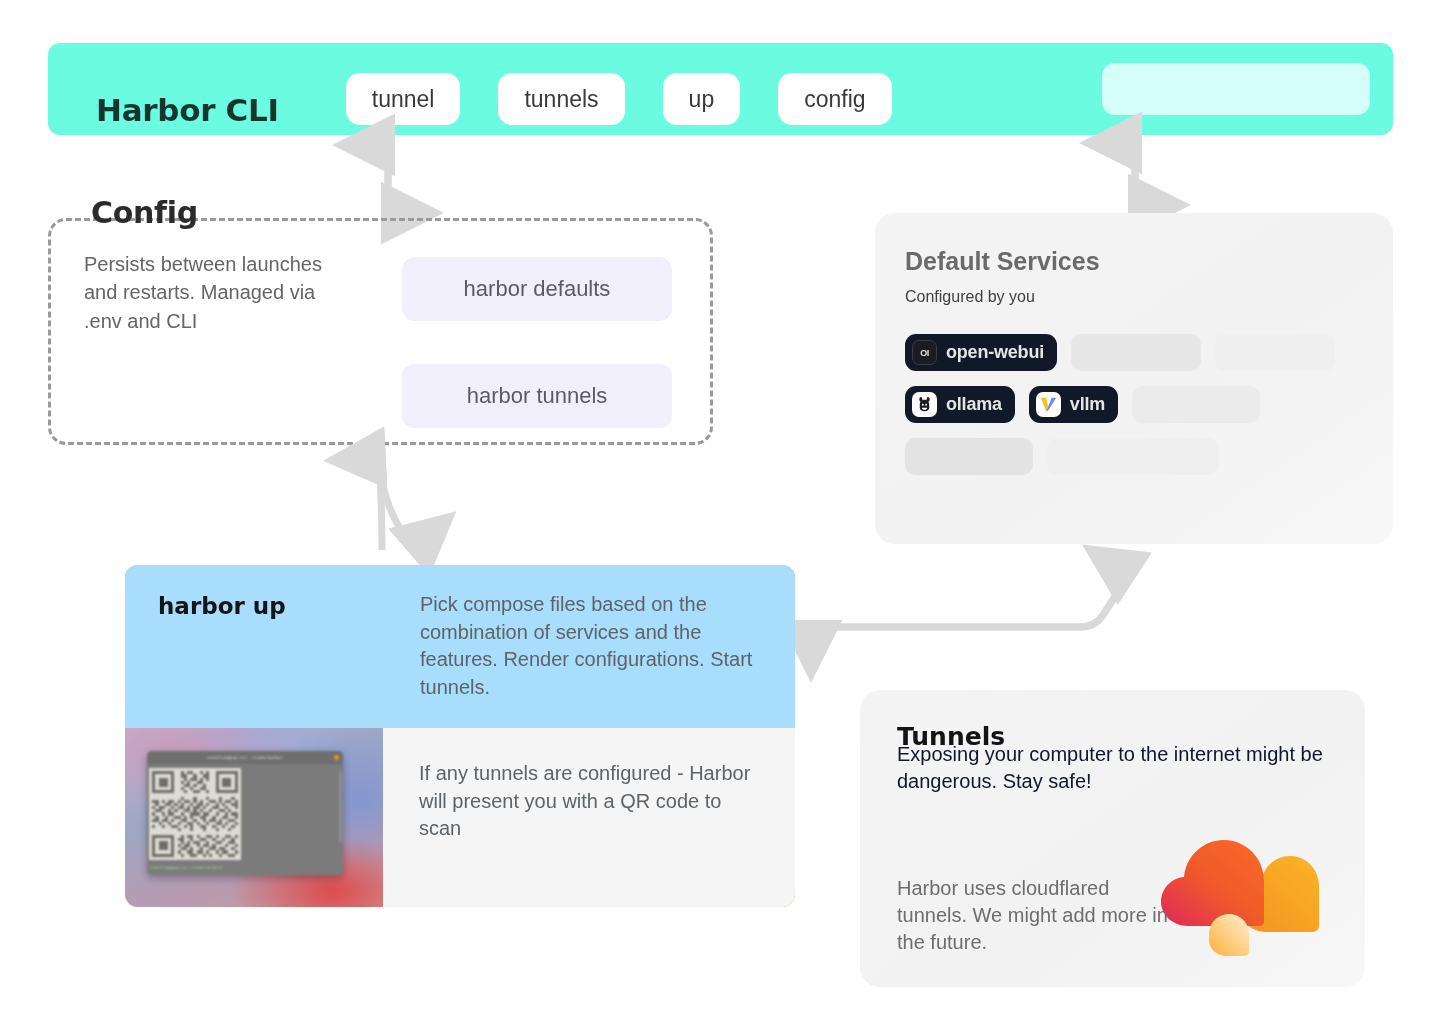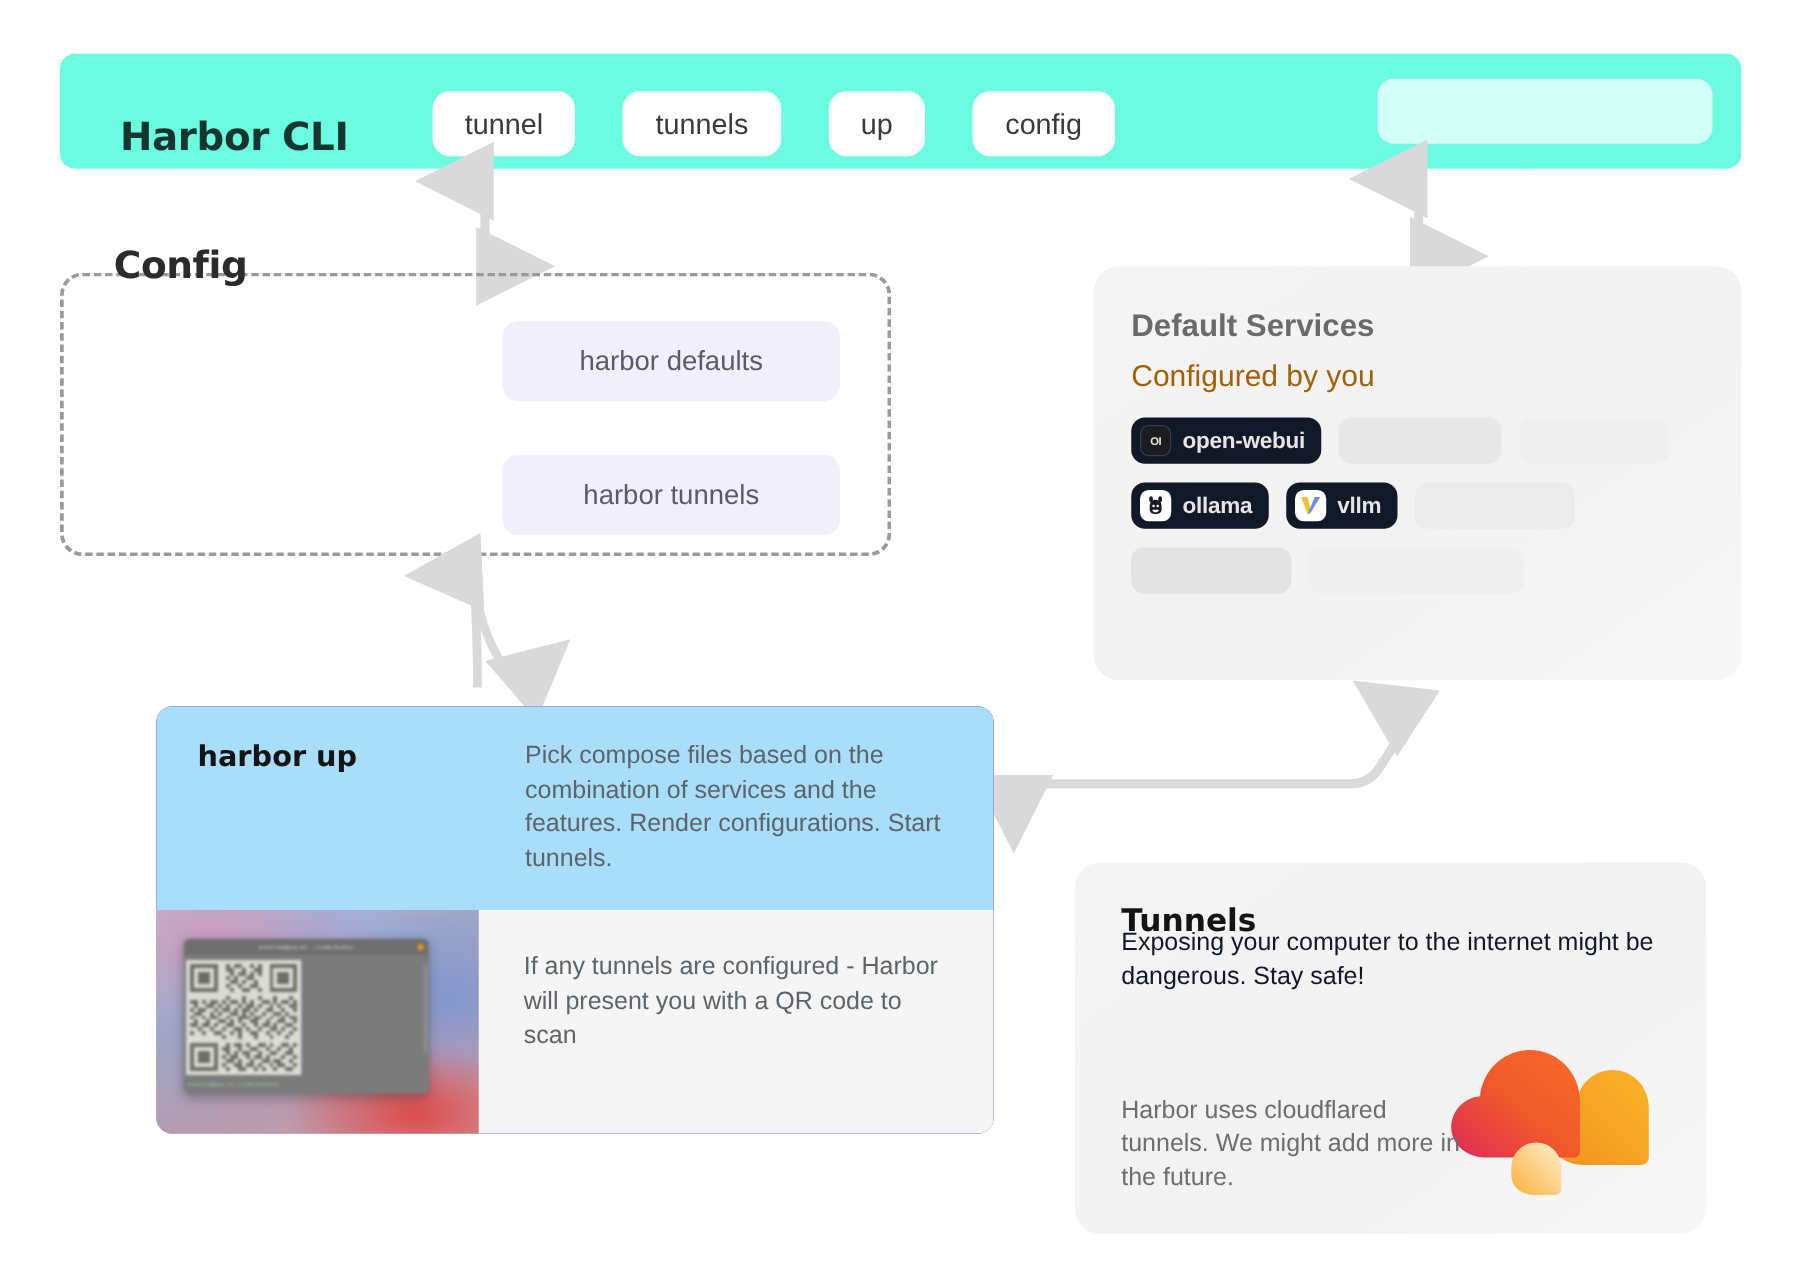--- a/index.html
+++ b/index.html
@@ -74,21 +74,21 @@
     width: 518px; height: 331px;
     background: linear-gradient(145deg, #F4F4F4 0%, #F2F2F2 55%, #F7F7F7 100%);
     border-radius: 20px;
   }
   .services-title {
     position: absolute; left: 905px; top: 247px;
     font-size: 25px; font-weight: 600; color: #6a6a6a;
   }
   .services-sub {
     position: absolute; left: 905px; top: 288px;
-    font-size: 24px; color: #a16207;
+    font-size: 16px; color: #404040;
   }
   .svc-rows { position: absolute; left: 905px; top: 334px; width: 460px; }
   .svc-row { display: flex; align-items: center; gap: 14px; margin-bottom: 15px; }
   .svc-chip {
     background: #111827; border-radius: 11px;
     height: 37px; padding: 0 13px 0 7px;
     display: flex; align-items: center; gap: 9px;
   }
   .svc-chip-label {
     font-size: 18px; font-weight: 700; color: #e5e5e5;
@@ -108,21 +108,21 @@
   .skel-b { background: #EFEFEF; }
   .skel-c { background: #EBEBEB; }
   .skel-d { background: #E3E3E3; }
   .skel-e { background: #EFEFEF; }
 
   
   .up-card {
     position: absolute; left: 125px; top: 565px;
     width: 670px; height: 342px;
     border-radius: 13px; overflow: hidden;
-    background: #6d28d9;
+    background: #f97316;
   }
   .up-top {
     height: 163px; background: #A8DDFB;
     display: flex;
   }
   .up-top-left {
     width: 295px; padding: 28px 0 0 33px;
     font-size: 23px; font-weight: 700; color: #151515;
     font-family: "DejaVu Sans", sans-serif;
   }
@@ -243,20 +243,21 @@
     <line x1="30" y1="12" x2="30" y2="80" stroke="#D9D9D9" stroke-width="7" marker-end="url(#ahD)"></line>
   </svg>
 
   <svg class="arrow-svg" style="left:1105px; top:133px; width:60px; height:84px;" viewBox="0 0 60 84">
     <line x1="30" y1="72" x2="30" y2="10" stroke="#D9D9D9" stroke-width="7" marker-end="url(#ahU)"></line>
     <line x1="30" y1="10" x2="30" y2="72" stroke="#D9D9D9" stroke-width="7" marker-end="url(#ahD)"></line>
   </svg>
 
   <div class="config-box"></div>
   <div class="config-title">Config</div>
+  <div class="config-desc">Persists between launches and restarts. Managed via .env and CLI</div>
   <div class="cfg-btn cfg-btn-1">
     <span>harbor defaults</span>
   </div>
   <div class="cfg-btn cfg-btn-2">
     <span>harbor tunnels</span>
   </div>
 
   <svg class="arrow-svg" style="left:348px; top:442px; width:110px; height:128px;" viewBox="0 0 110 128">
     <path d="M34 108 C 34 62, 32 36, 31 16" fill="none" stroke="#D9D9D9" stroke-width="7" stroke-linecap="butt" marker-end="url(#ahU)"></path>
     <path d="M31 16 C 32 40, 40 76, 66 106" fill="none" stroke="#D9D9D9" stroke-width="7" stroke-linecap="butt" marker-end="url(#ahD)"></path>

